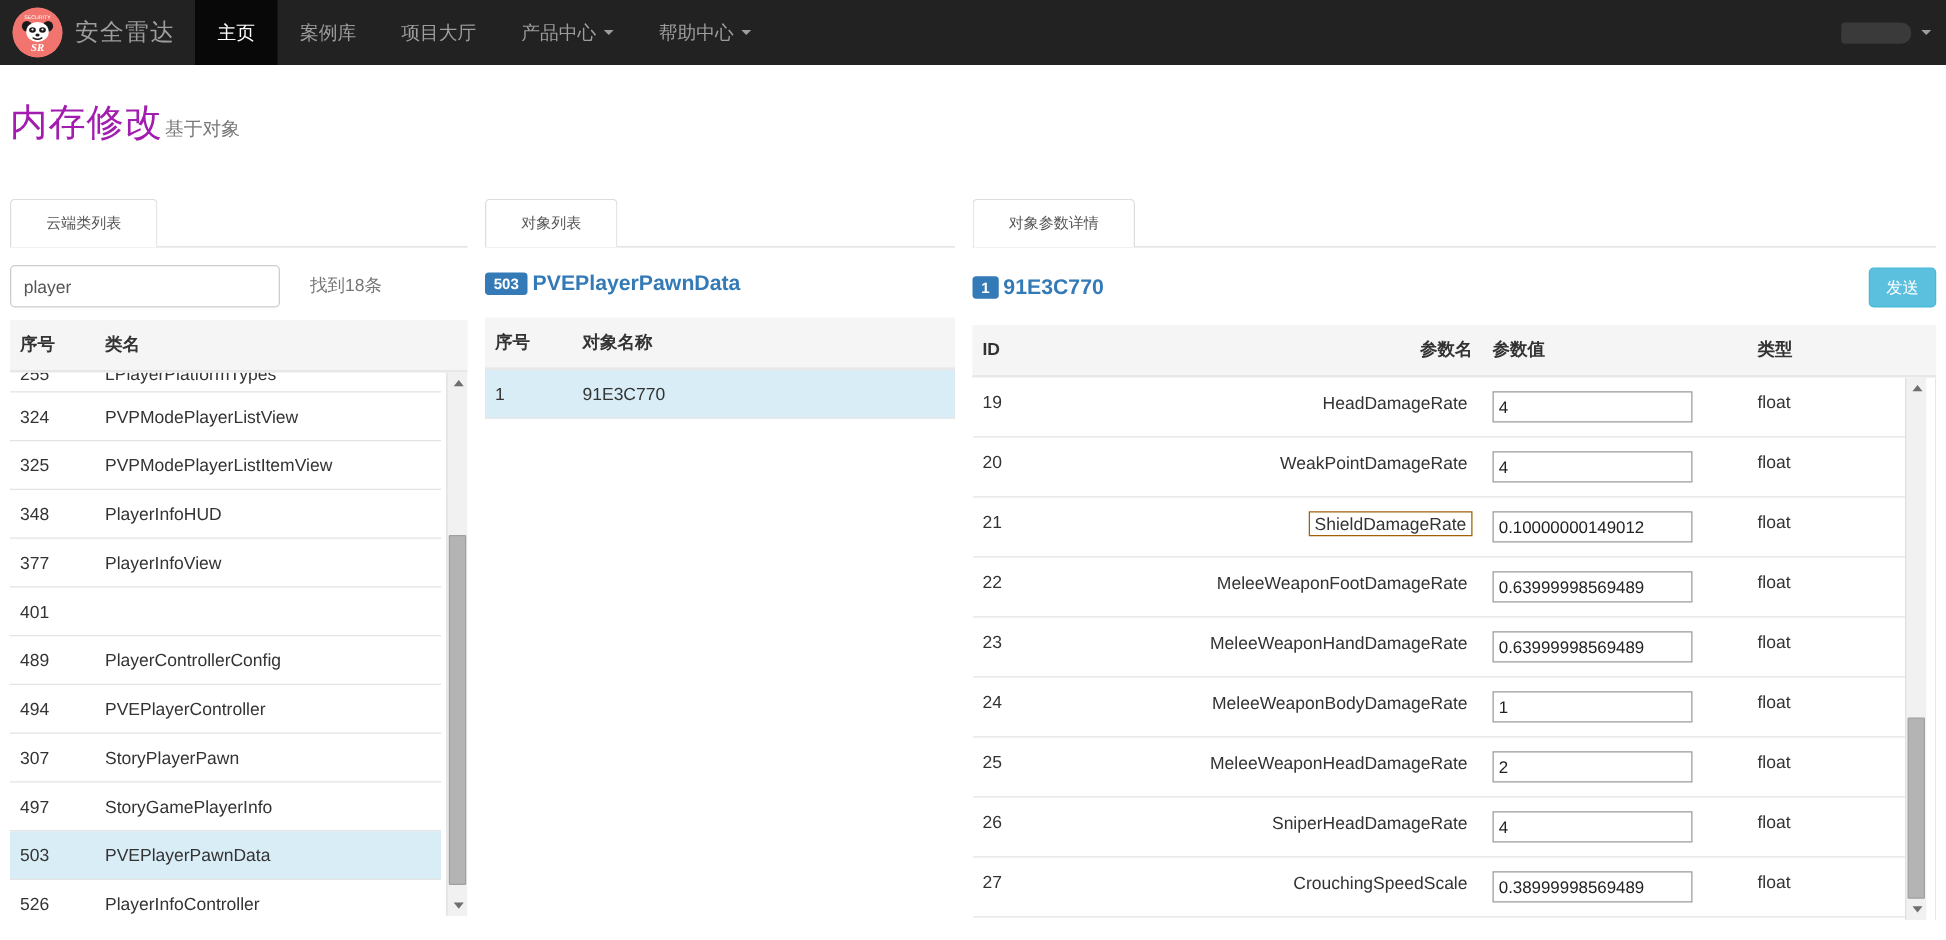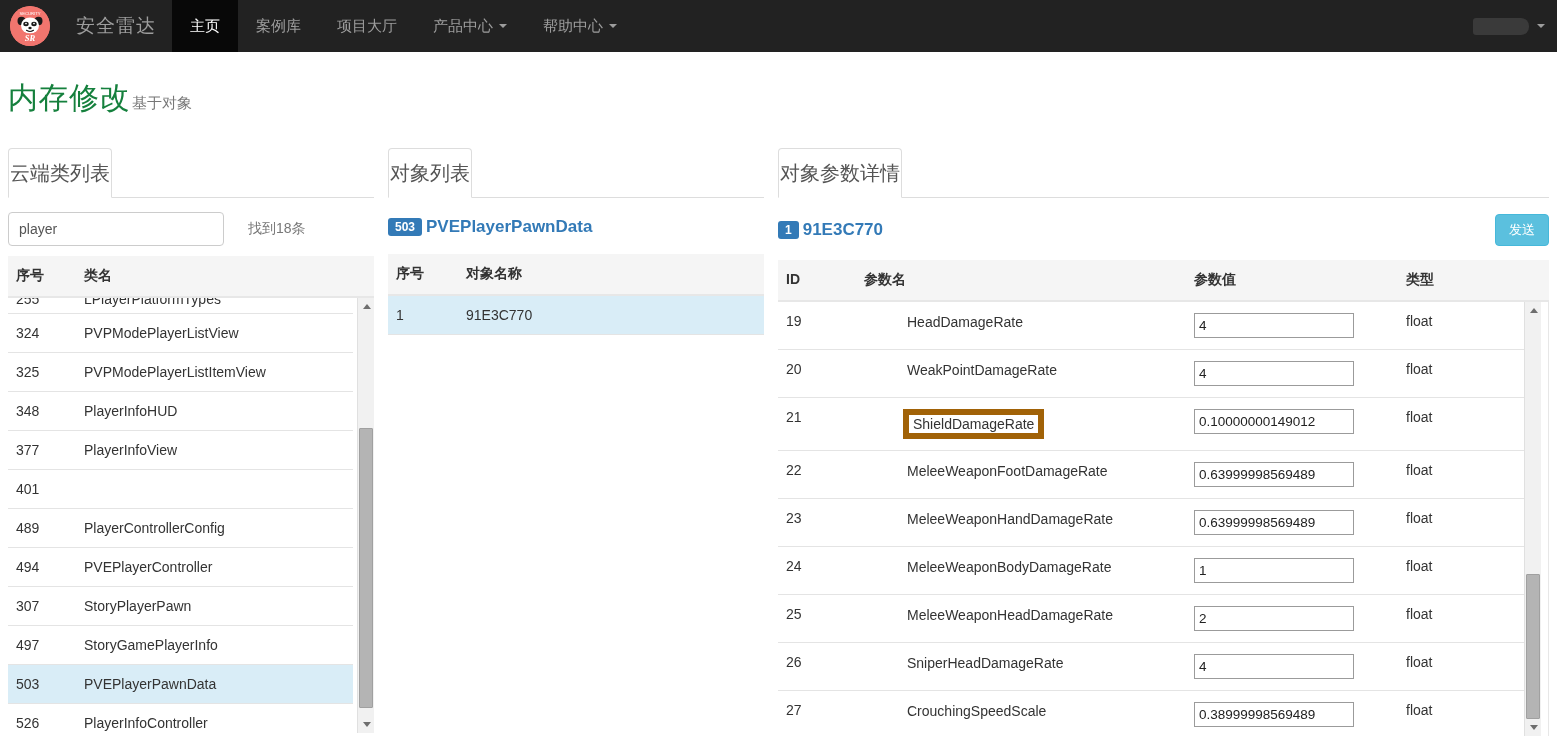--- a/index.html
+++ b/index.html
@@ -19,21 +19,21 @@
     height: 52px;
     background: #222222;
     display: flex;
     align-items: stretch;
     position: relative;
   }
   .brand {
     display: flex;
     align-items: center;
     padding: 0 16px 0 10px;
-    gap: 26px;
+    gap: 10px;
     cursor: pointer;
   }
   .logo {
     width: 40px; height: 40px;
     border-radius: 50%;
     background: #f1756e;
     position: relative;
     flex: none;
     overflow: hidden;
     display:flex; align-items:center; justify-content:center;
@@ -80,21 +80,21 @@
   }
   .nav-right .caret { color: #9d9d9d; margin-left: 0; }
 
   
   .page-header {
     padding: 26px 0 0 8px;
   }
   .page-title {
     font-size: 30px;
     font-weight: 400;
-    color: #15803d;
+    color: #a21caf;
     display: inline-block;
     margin: 0;
     letter-spacing: 0.5px;
   }
   .page-subtitle {
     font-size: 15px;
     color: #777;
     margin-left: 2px;
   }
 
@@ -111,22 +111,22 @@
 
   
   .nav-tabs {
     border-bottom: 1px solid #dddddd;
     display: flex;
     height: 43px;
     align-items: flex-end;
     margin-bottom: 0;
   }
   .tab {
-    padding: 10px 1px;
-    font-size: 20px;
+    padding: 10px 28px;
+    font-size: 12px;
     color: #555;
     background: #ffffff;
     border: 1px solid #dddddd;
     border-bottom-color: #ffffff;
     border-radius: 4px 4px 0 0;
     margin-bottom: -1px;
     cursor: pointer;
     line-height: 1.42;
   }
 
@@ -220,42 +220,42 @@
   
   .c-idx  { width: 68px; flex: none; }
   .c-name { flex: 1 1 auto; }
 
   
   .m-idx  { width: 70px; flex: none; }
   .m-name { flex: 1 1 auto; }
 
   
   .r-id    { width: 78px;  flex: none; }
-  .r-pname { width: 330px; flex: none; }
+  .r-pname { width: 330px; flex: none; text-align: right; }
   .r-pval  { width: 212px; flex: none; }
   .r-type  { flex: 1 1 auto; }
 
   .val-input {
     width: 160px;
     height: 25px;
     border: 1px solid #9b9b9b;
     background: #fff;
     font-size: 13.5px;
     padding: 1px 4px;
     color: #222;
     font-family: inherit;
     outline: none;
   }
   .pname-box {
     display: inline-block;
     padding: 1px 4px;
     margin-left: 39px;
   }
   .pname-box.highlight {
-    border: 6px solid #a16207;
+    border: 1px solid #a16207;
   }
 
   
   .clip-top {
     height: 16px;
     overflow: hidden;
     position: relative;
     border-bottom: 1px solid #e4e4e4;
   }
   .clip-top .tbl-row {

